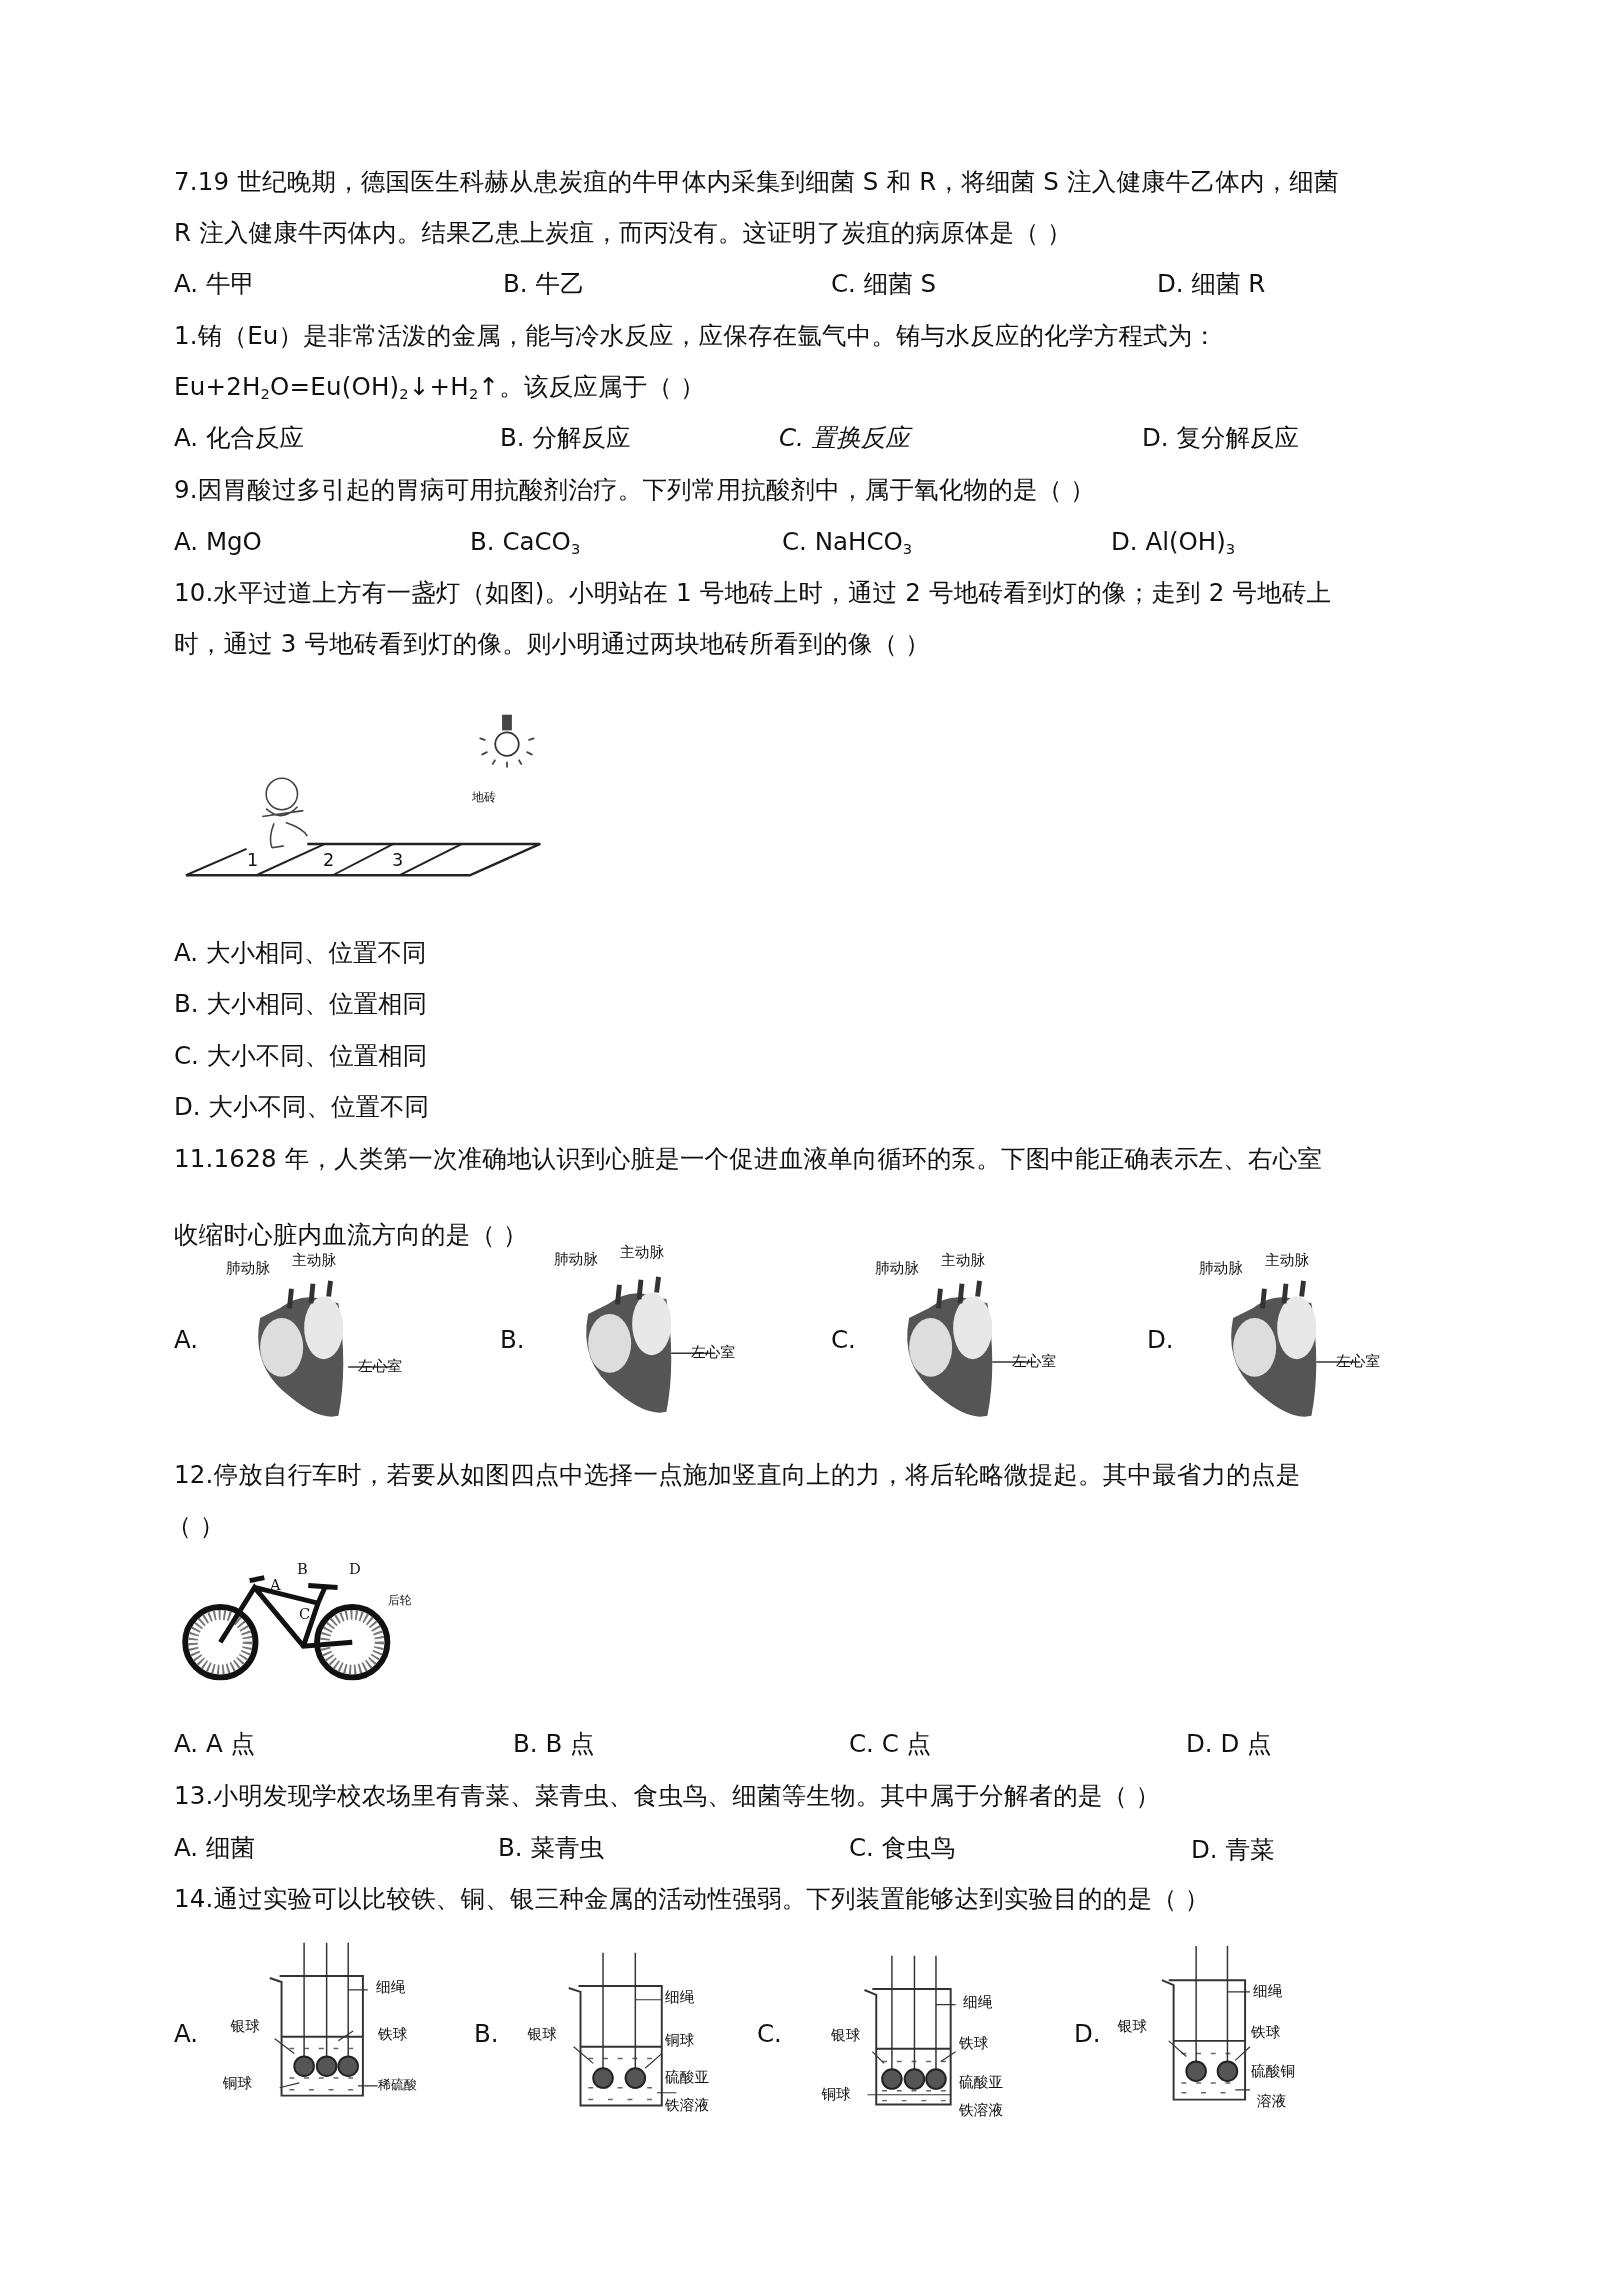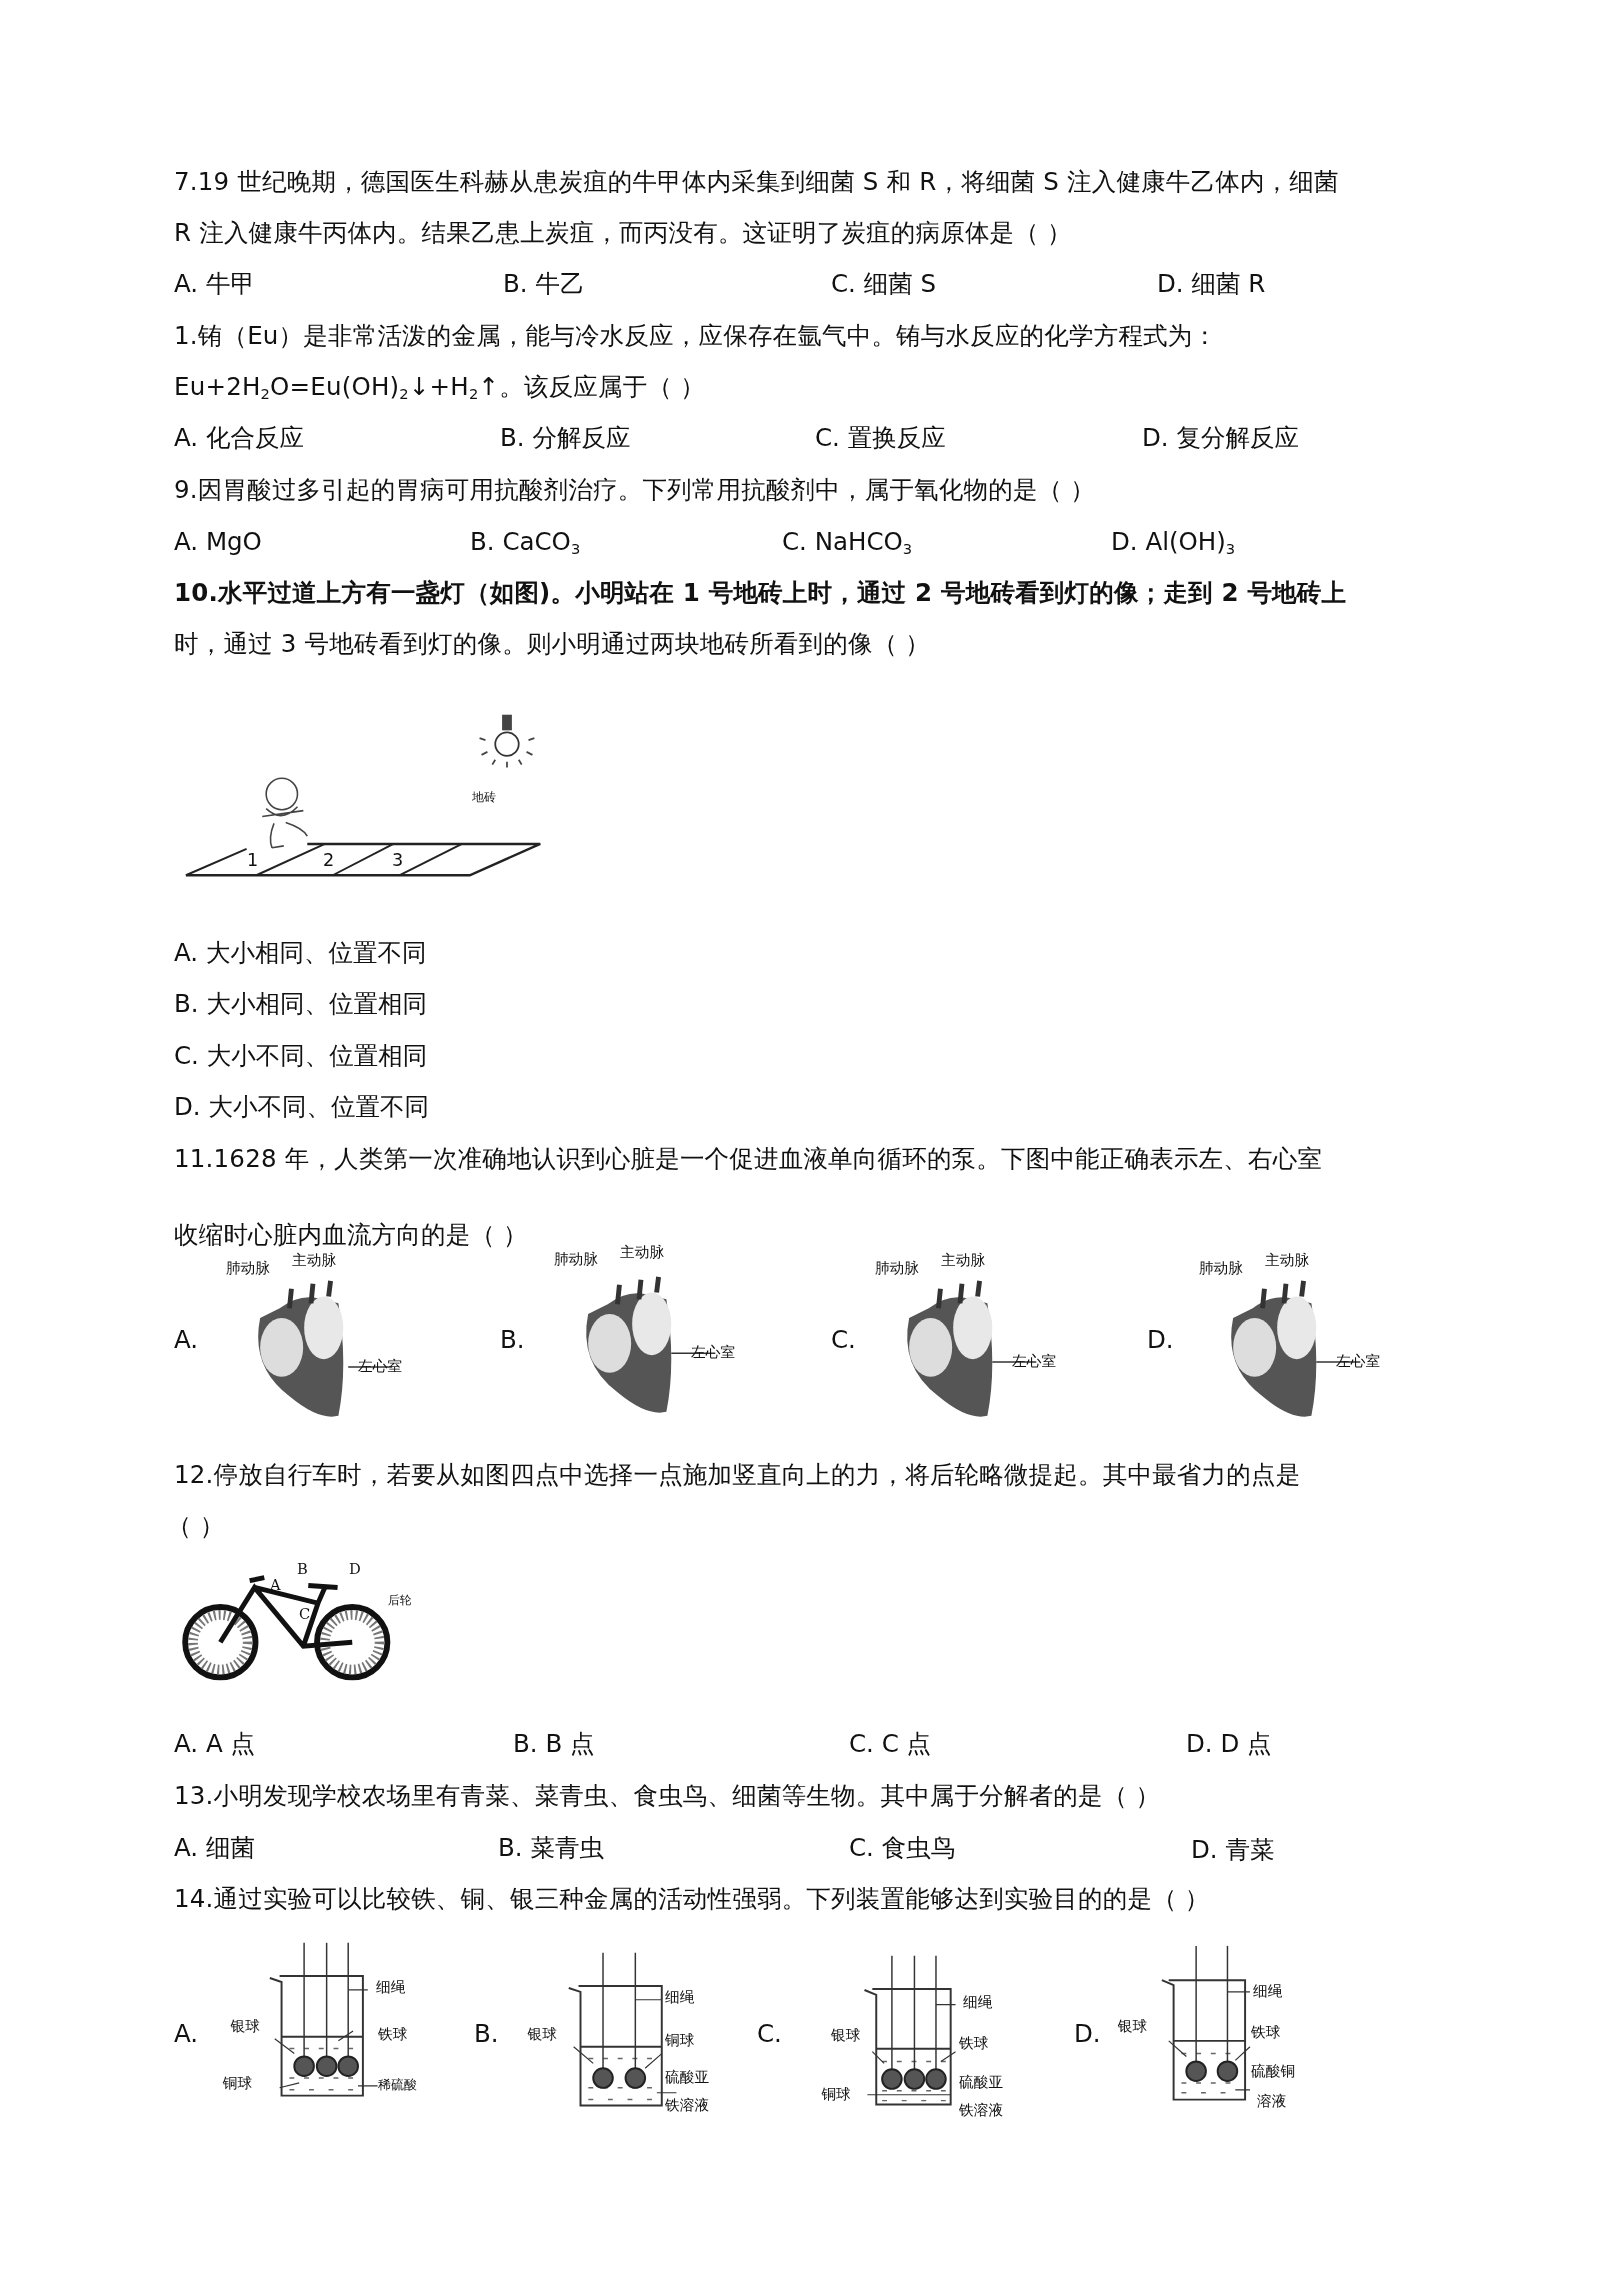--- a/index.html
+++ b/index.html
@@ -19,30 +19,30 @@
 <div class="line" style="top:216px;">R 注入健康牛丙体内。结果乙患上炭疽，而丙没有。这证明了炭疽的病原体是（    ）</div>
 <div class="opt" style="top:267px;left:174px;">A. 牛甲</div>
 <div class="opt" style="top:267px;left:503px;">B. 牛乙</div>
 <div class="opt" style="top:267px;left:831px;">C. 细菌 S</div>
 <div class="opt" style="top:267px;left:1157px;">D. 细菌 R</div>
 
 <div class="line" style="top:319px;">1.铕（Eu）是非常活泼的金属，能与冷水反应，应保存在氩气中。铕与水反应的化学方程式为：</div>
 <div class="line" style="top:370px;"><span>Eu+2H</span><sub>2</sub><span>O=Eu(OH)</span><sub>2</sub><span>↓+H</span><sub>2</sub><span>↑。该反应属于（    ）</span></div>
 <div class="opt" style="top:421px;left:174px;">A. 化合反应</div>
 <div class="opt" style="top:421px;left:500px;">B. 分解反应</div>
-<div class="opt" style="top:421px;left:815px;">C. 置换反应</div>
+<div class="opt" style="top:421px;left:779px;font-style:italic;">C. 置换反应</div>
 <div class="opt" style="top:421px;left:1142px;">D. 复分解反应</div>
 
 <div class="line" style="top:473px;">9.因胃酸过多引起的胃病可用抗酸剂治疗。下列常用抗酸剂中，属于氧化物的是（    ）</div>
 <div class="opt" style="top:525px;left:174px;"><span>A. MgO</span><sub></sub></div>
 <div class="opt" style="top:525px;left:470px;"><span>B. CaCO</span><sub>3</sub></div>
 <div class="opt" style="top:525px;left:782px;"><span>C. NaHCO</span><sub>3</sub></div>
 <div class="opt" style="top:525px;left:1111px;"><span>D. Al(OH)</span><sub>3</sub></div>
 
-<div class="line" style="top:576px;font-weight:bold;">10.水平过道上方有一盏灯（如图)。小明站在 1 号地砖上时，通过 2 号地砖看到灯的像；走到 2 号地砖上</div>
+<div class="line" style="top:576px;">10.水平过道上方有一盏灯（如图)。小明站在 1 号地砖上时，通过 2 号地砖看到灯的像；走到 2 号地砖上</div>
 <div class="line" style="top:627px;">时，通过 3 号地砖看到灯的像。则小明通过两块地砖所看到的像（    ）</div>
 
 <div class="fig" style="left:176px;top:701px;width:382px;height:186px;">
   <svg width="382" height="186" viewBox="0 0 390 190">
 
     <path d="M10,178 L300,178 L372,146 L134,146" fill="none" stroke="#222" stroke-width="2.5"></path>
     <path d="M10,178 L72,151" fill="none" stroke="#222" stroke-width="2"></path>
     <path d="M82,178 L152,146" fill="none" stroke="#222" stroke-width="2"></path>
     <path d="M160,178 L222,146" fill="none" stroke="#222" stroke-width="2"></path>
     <path d="M228,178 L292,146" fill="none" stroke="#222" stroke-width="2"></path>

